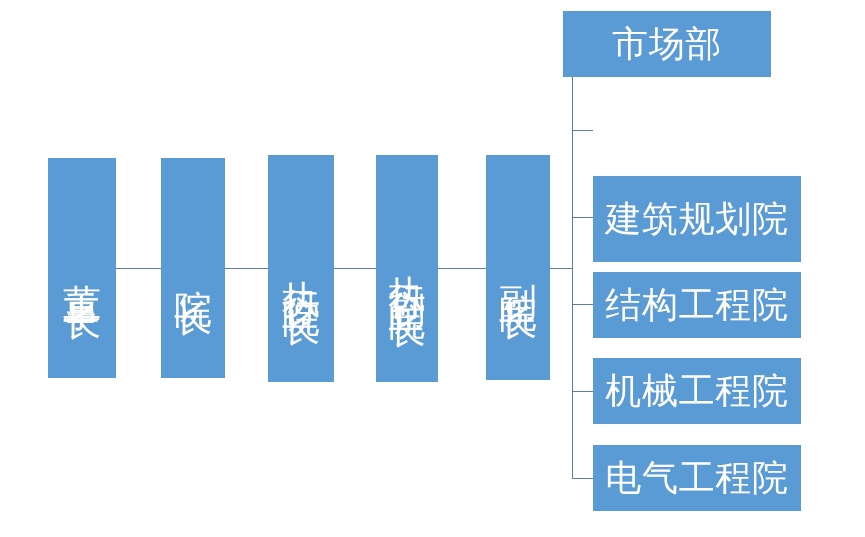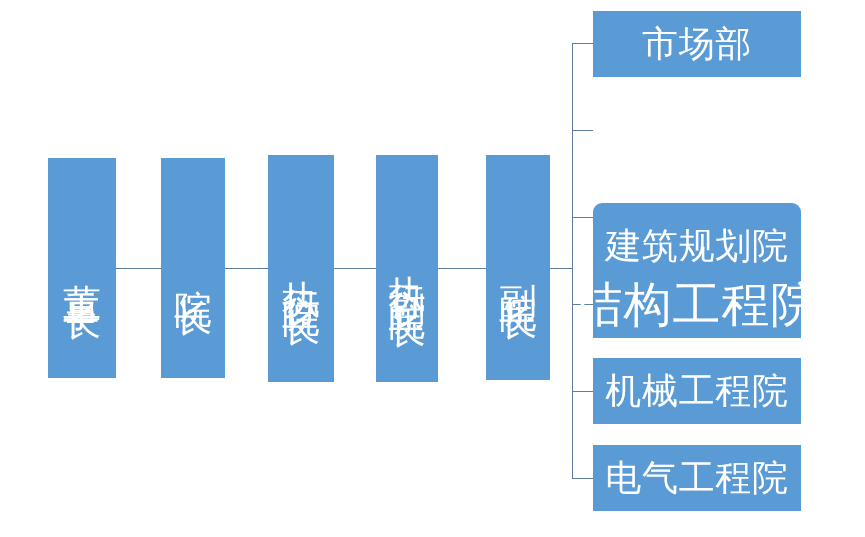--- a/index.html
+++ b/index.html
@@ -93,30 +93,30 @@
   </div>
 
   <div class="node vertical" style="left:376px; top:155px; width:62px; height:227px; font-size:37px;">
     <span class="label">执行副院长</span>
   </div>
 
   <div class="node vertical" style="left:486px; top:155px; width:64px; height:225px; font-size:38px;">
     <span class="label">副院长</span>
   </div>
 
-  <div class="node horizontal" style="left:593px; top:11px; width:208px; height:66px; font-size:36px;">
+  <div class="node horizontal" style="left:563px; top:11px; width:208px; height:66px; font-size:36px;">
     <span class="label">市场部</span>
   </div>
 
 
-  <div class="node horizontal" style="left:593px; top:203px; width:208px; height:86px; font-size:36px;border-radius:9px;">
+  <div class="node horizontal" style="left:593px; top:176px; width:208px; height:86px; font-size:36px;">
     <span class="label">建筑规划院</span>
   </div>
 
-  <div class="node horizontal" style="left:593px; top:272px; width:208px; height:66px; font-size:48px;">
+  <div class="node horizontal" style="left:593px; top:272px; width:208px; height:66px; font-size:36px;">
     <span class="label">结构工程院</span>
   </div>
 
   <div class="node horizontal" style="left:593px; top:358px; width:208px; height:66px; font-size:36px;">
     <span class="label">机械工程院</span>
   </div>
 
   <div class="node horizontal" style="left:593px; top:445px; width:208px; height:66px; font-size:36px;">
     <span class="label">电气工程院</span>
   </div>

